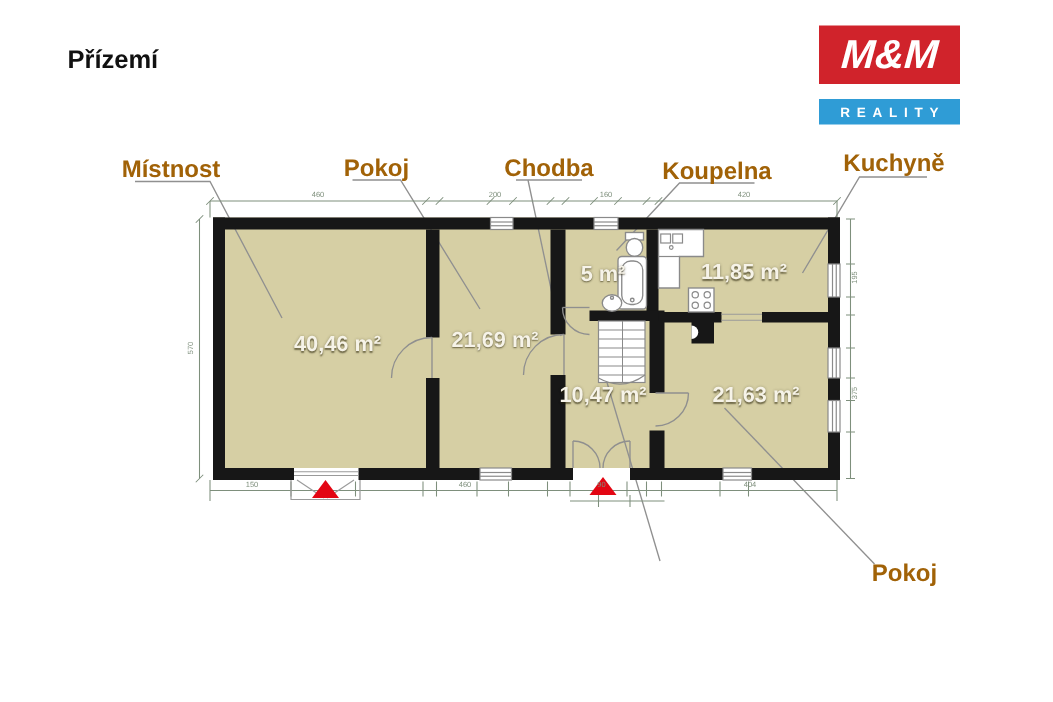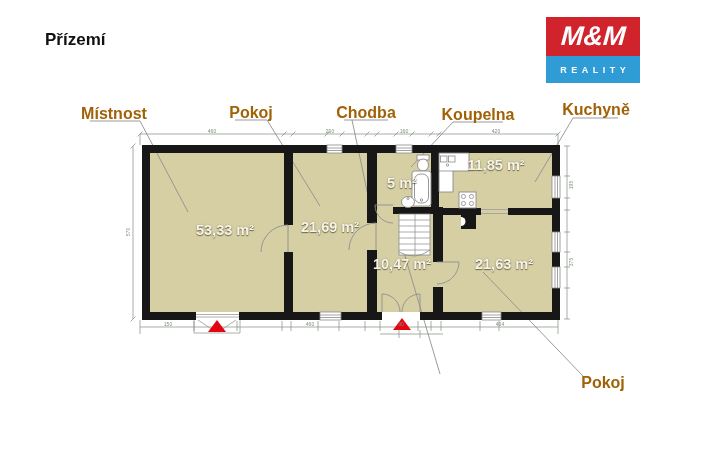--- a/index.html
+++ b/index.html
@@ -12,21 +12,21 @@
   .room-label{font-size:16px;font-weight:bold;color:#a16207;}
   .area-label{font-size:14.5px;font-weight:bold;color:#f6f3e8;
               text-shadow:0 1px 1px rgba(40,35,10,.55), 0 0 2px rgba(40,35,10,.3);}
   .dim-num{font-size:5px;color:#7e8f7c;line-height:5px;}
   .dim-rot{transform:translate(-50%,-50%) rotate(-90deg);}
   
   .logo{left:546px;top:17px;width:94px;}
   .logo-top{height:39px;background:#d0232b;display:flex;align-items:center;justify-content:center;
             color:#fff;font-weight:bold;font-style:italic;font-size:27px;transform-origin:center;}
   .logo-top span{transform:skewX(-4deg);}
-  .logo-bottom{height:27px;margin-top:0;background:#2f9cd6;display:flex;align-items:center;
+  .logo-bottom{height:17px;margin-top:10px;background:#2f9cd6;display:flex;align-items:center;
                justify-content:center;color:#fff;font-weight:bold;font-size:9px;
                letter-spacing:4.5px;text-indent:4.5px;}
   svg{position:absolute;left:0;top:0;}
 </style>
 </head>
 <body>
 
 <div id="stage">
 
   <div class="abs title" style="left:45px;top:30px;">Přízemí</div>
@@ -220,24 +220,24 @@
     </g>
   </svg>
 
   <div class="abs ctr room-label" style="left:114px;top:114px;">Místnost</div>
   <div class="abs ctr room-label" style="left:251px;top:113px;">Pokoj</div>
   <div class="abs ctr room-label" style="left:366px;top:113px;">Chodba</div>
   <div class="abs ctr room-label" style="left:478px;top:115px;">Koupelna</div>
   <div class="abs ctr room-label" style="left:596px;top:110px;">Kuchyně</div>
   <div class="abs ctr room-label" style="left:603px;top:383px;">Pokoj</div>
 
-  <div class="abs ctr area-label" style="left:225px;top:230px;">53,33 m²</div>
+  <div class="abs ctr area-label" style="left:225px;top:230px;">40,46 m²</div>
   <div class="abs ctr area-label" style="left:330px;top:227px;">21,69 m²</div>
   <div class="abs ctr area-label" style="left:402px;top:183px;">5 m²</div>
-  <div class="abs ctr area-label" style="left:496px;top:165px;">11,85 m²</div>
+  <div class="abs ctr area-label" style="left:496px;top:182px;">11,85 m²</div>
   <div class="abs ctr area-label" style="left:402px;top:264px;text-align:right;">10,47 m²</div>
   <div class="abs ctr area-label" style="left:504px;top:264px;">21,63 m²</div>
 
   <div class="abs ctr dim-num" style="left:212px;top:131px;">460</div>
   <div class="abs ctr dim-num" style="left:330px;top:131px;">200</div>
   <div class="abs ctr dim-num" style="left:404px;top:131px;">160</div>
   <div class="abs ctr dim-num" style="left:496px;top:131px;">420</div>
   <div class="abs ctr dim-num" style="left:168px;top:324px;">150</div>
   <div class="abs ctr dim-num" style="left:310px;top:324px;">460</div>
   <div class="abs ctr dim-num" style="left:401px;top:324px;">90</div>

